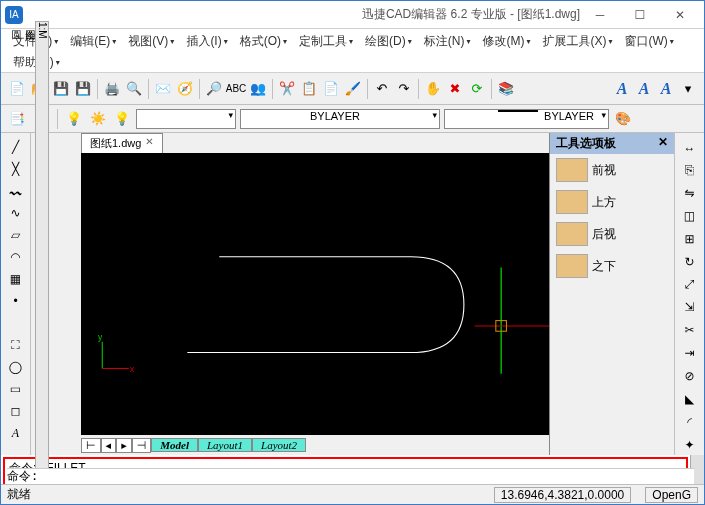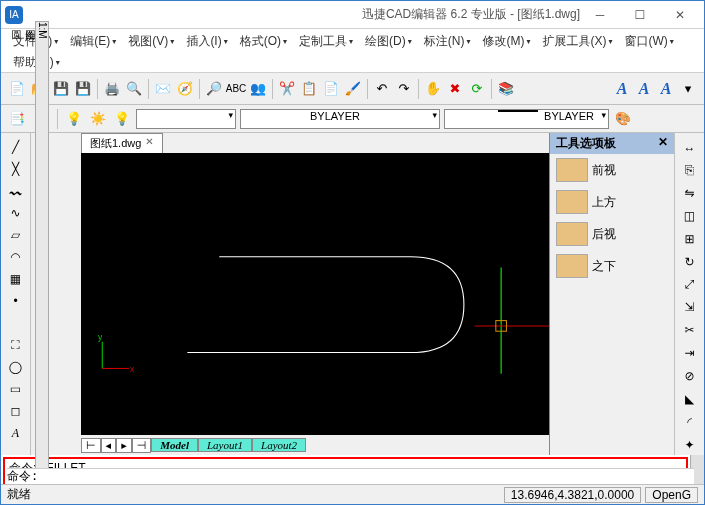--- a/index.html
+++ b/index.html
@@ -35,21 +35,21 @@
 .palette .pitem { display: flex; align-items: center; gap: 4px; padding: 4px 6px; }
 .palette .thumb { width: 32px; height: 24px; background: #e8c080; border: 1px solid #aaa; }
 .righttools { width: 30px; background: #f0f0f0; border-left: 1px solid #c0c0c0; display: flex; flex-direction: column; align-items: center; padding-top: 4px; gap: 3px; }
 .righttools .tb { width: 22px; height: 20px; display: flex; align-items: center; justify-content: center; font-size: 12px; }
 .cmdarea { height: 105px; background: #fff; display: flex; }
 .cmdout { flex: 1; border: 2px solid #ff0000; margin: 2px; padding: 2px 4px; font-family: SimSun, monospace; font-size: 12px; line-height: 14px; overflow: hidden; }
 .cmdout .line { white-space: nowrap; }
 .cmdin { position: absolute; bottom: 20px; left: 6px; right: 10px; height: 16px; font-family: SimSun, monospace; font-size: 12px; background:#fff; border-top:1px solid #ccc; }
 .statusbar { height: 20px; background: #f0f0f0; border-top: 1px solid #c0c0c0; display: flex; align-items: center; font-size: 12px; padding: 0 6px; position: absolute; bottom: 0; left: 0; right: 0; }
 .statusbar .spacer { flex: 1; }
-.statusbar .coord { border: 1px solid #aaa; padding: 0 6px; margin-right: 4px; }
+.statusbar .coord { border: 1px solid #aaa; padding: 0 6px; margin-right: 14px; }
 .statusbar .mode { border: 1px solid #aaa; padding: 0 6px; }
 .scrollv { width: 14px; background: #e0e0e0; border-left: 1px solid #aaa; }
 .bluea { color: #2060c0; font-weight: bold; font-size: 16px; font-style: italic; font-family: "Times New Roman", serif; }
 </style>
 </head>
 <body>
 
 <div class="titlebar">
   <div class="logo">IA</div>
   <div class="title">迅捷CAD编辑器 6.2 专业版  -  [图纸1.dwg]</div>

